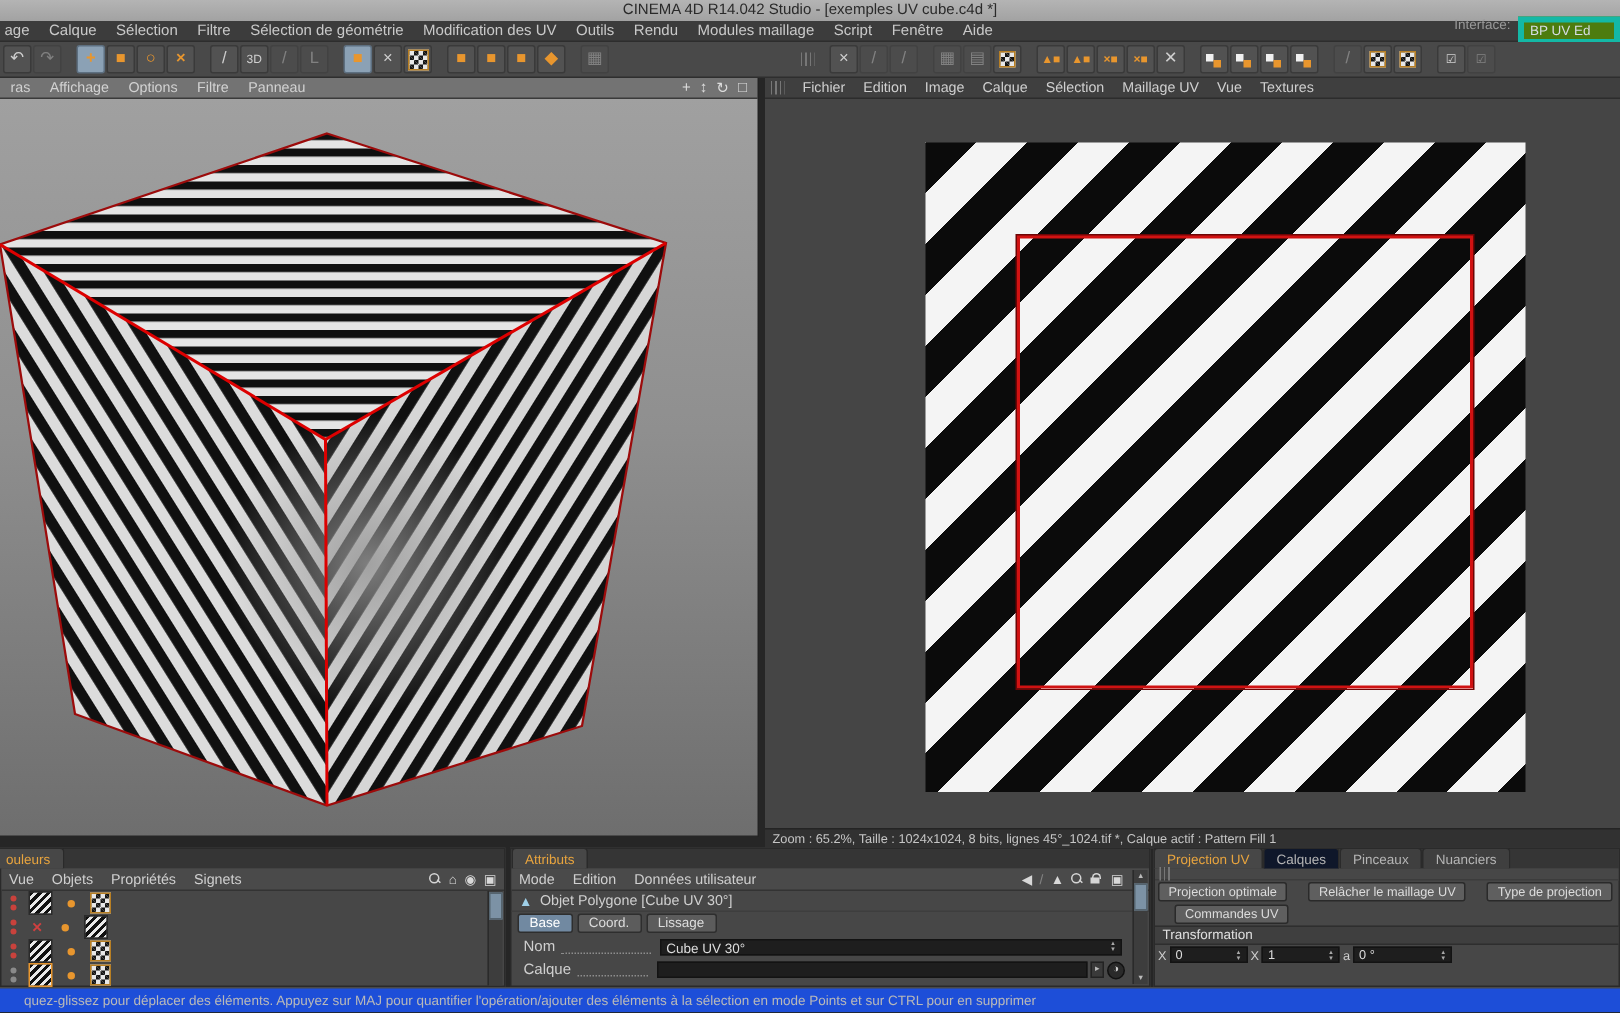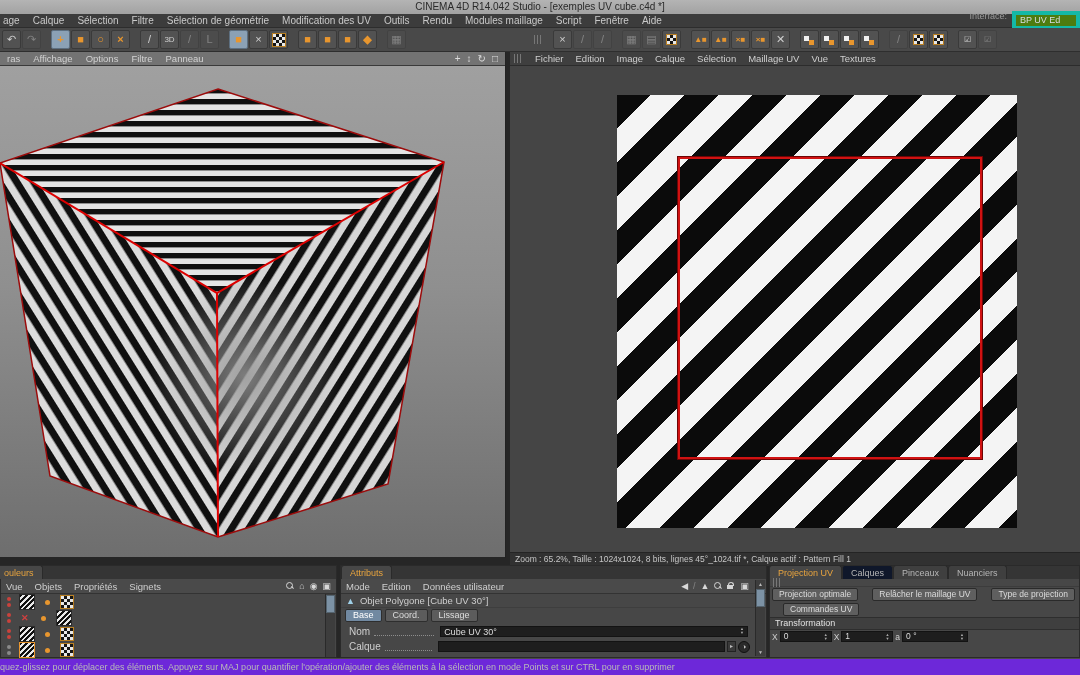--- a/index.html
+++ b/index.html
@@ -102,22 +102,22 @@
   .btn.on{background:#cfdce8;color:#15202a;border-color:#8497a6;}
   .sechdr{height:11px;line-height:11px;background:#3f3f3f;border-top:1px solid #2e2e2e;border-bottom:1px solid #2e2e2e;
           font-size:9px;color:#e0e0e0;padding-left:5px;}
   .collabels{display:flex;font-size:8.5px;color:#cfcfcf;height:10px;align-items:center;}
   .collabels span:nth-child(1){margin-left:12px;width:78px;}
   .collabels span:nth-child(2){width:64px;}
   .uvrow{display:flex;align-items:center;height:13px;font-size:8.5px;color:#cfcfcf;padding-left:2px;gap:2px;}
   .uvinp{width:52px;height:11px;background:#1e1e1e;border:1px solid #131313;color:#ddd;font-size:8.5px;
          line-height:11px;padding:0 3px;display:flex;align-items:center;box-sizing:border-box;}
   
-  .statusbar{position:absolute;left:0;top:658px;width:1080px;height:17px;background:#6d28d9;border-top:1px solid #4a4a4a;
-             color:#b9b9b9;font-size:9px;line-height:16px;padding-left:0;box-sizing:border-box;white-space:nowrap;overflow:hidden;}
+  .statusbar{position:absolute;left:0;top:658px;width:1080px;height:17px;background:#1d4ed8;border-top:1px solid #4a4a4a;
+             color:#b9b9b9;font-size:9px;line-height:16px;padding-left:16px;box-sizing:border-box;white-space:nowrap;overflow:hidden;}
   
   .ico-mag{position:relative;width:8px;height:8px;display:inline-block;}
   .ico-mag::before{content:"";position:absolute;left:0;top:0;width:5px;height:5px;border:1px solid #d5d5d5;border-radius:50%;}
   .ico-mag::after{content:"";position:absolute;left:5px;top:5px;width:3px;height:1px;background:#d5d5d5;transform:rotate(45deg);}
   .ico-lock{position:relative;width:8px;height:8px;display:inline-block;}
   .ico-lock::before{content:"";position:absolute;left:1px;top:0;width:4px;height:3px;border:1px solid #d5d5d5;border-bottom:none;border-radius:3px 3px 0 0;}
   .ico-lock::after{content:"";position:absolute;left:0;top:3px;width:6px;height:4px;background:#d5d5d5;}
 </style>
 </head>
 <body>

